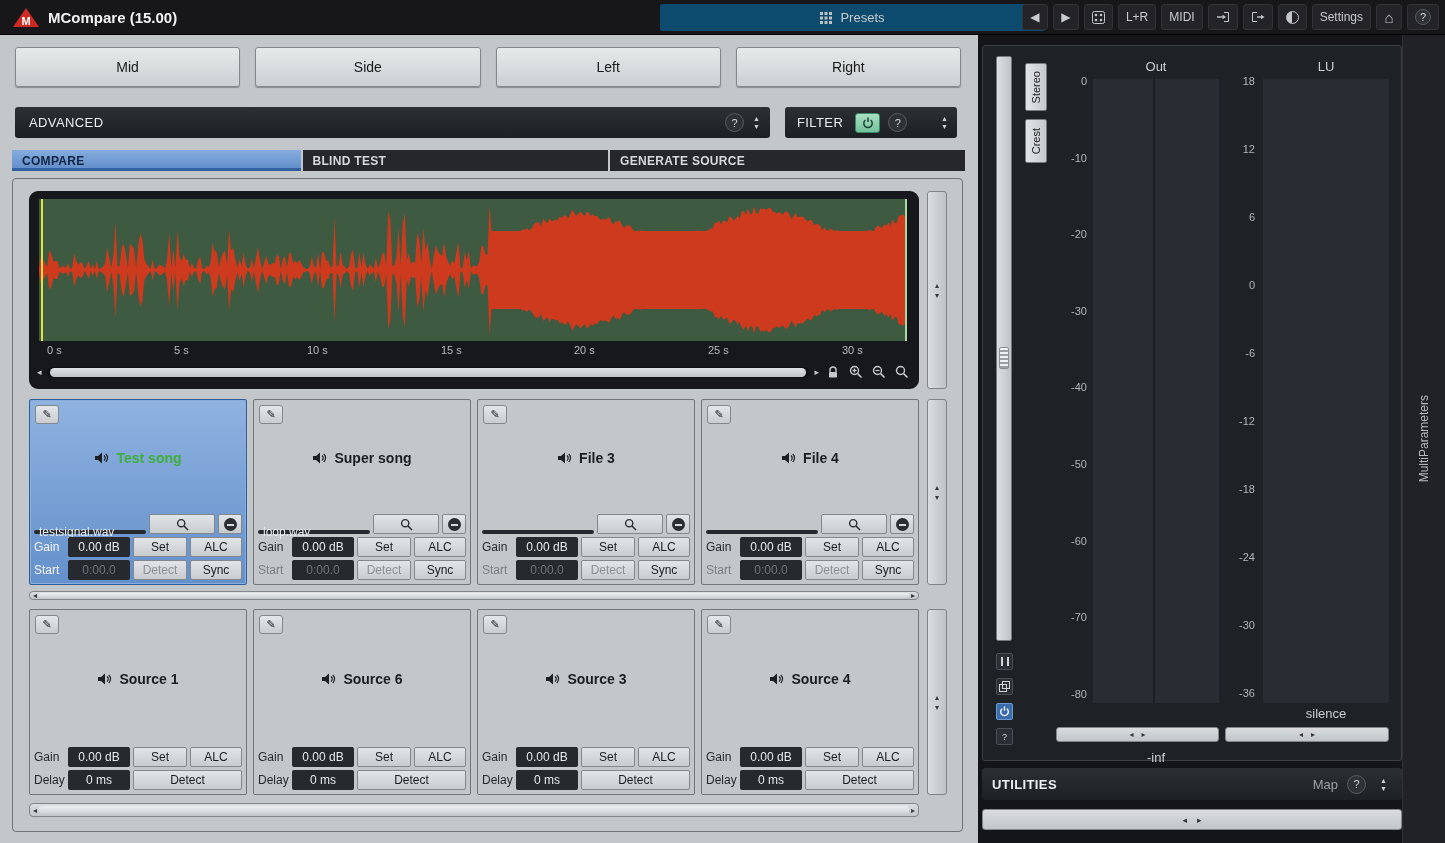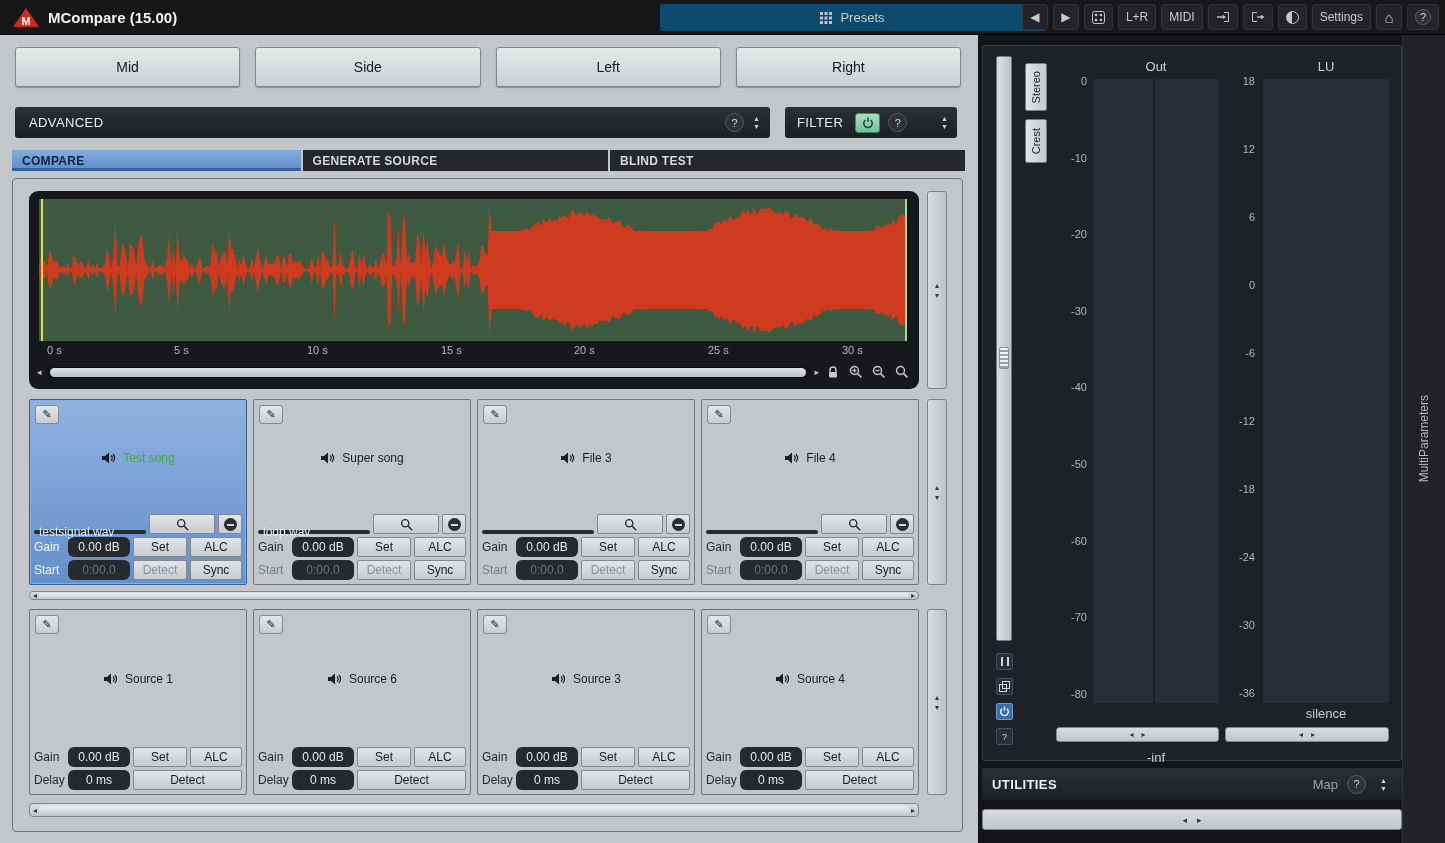--- a/index.html
+++ b/index.html
@@ -52,31 +52,31 @@
 
 .vscroll{position:absolute;left:914px;width:20px;background:linear-gradient(90deg,#dadddf,#bfc3c5);border:1px solid #7f8488;border-radius:3px;display:flex;flex-direction:column;align-items:center;justify-content:center;gap:1px;font-size:8px;color:#36393c;cursor:pointer;}
 .hscroll{position:absolute;left:16px;width:890px;background:linear-gradient(#dcdfe1,#c2c6c8);border:1px solid #82878b;border-radius:4px;display:flex;align-items:center;padding:0 3px;gap:2px;font-size:8px;color:#36393c;cursor:pointer;}
 .hthumb{flex:1;height:60%;background:linear-gradient(#eef0f1,#ccd0d2);border-radius:3px;}
 
 
 .slot{position:absolute;width:218px;height:186px;background:#c3c7c9;border:1px solid #70767a;border-radius:2px;padding:4px;display:flex;flex-direction:column;}
 .slot.sel{background:linear-gradient(#8fb2e0,var(--selected-slot-blue,#6490cb));border:1px solid #2d5f9f;box-shadow:inset 0 0 0 1px #89aedd;}
 .pencil{position:absolute;left:5px;top:5px;width:24px;height:19px;background:linear-gradient(#e4e7e9,#c9cdcf);border:1px solid #82888c;border-radius:3px;display:flex;align-items:center;justify-content:center;font-size:11px;color:#232527;cursor:pointer;}
 .slotname{flex:1;display:flex;align-items:center;justify-content:center;gap:7px;}
-.nm{font-size:12px;font-weight:normal;color:#1b1d1f;}
+.nm{font-size:14px;font-weight:bold;color:#1b1d1f;}
 .sel .nm{color:var(--song-name-green,#3fae3c);}
 .srow{display:flex;gap:3px;height:20px;margin-top:3px;flex:none;}
 .lab{width:31px;flex:none;font-size:12px;color:#26292c;display:flex;align-items:center;}
 .sel .lab{color:#f4f7fa;}
 .fieldd{background:#26292d;border-radius:2px;color:#e9ebed;font-size:12px;display:flex;align-items:center;justify-content:center;}
 .fieldd.dim{color:#6f7478;}
 .fieldd.file{flex:1;justify-content:flex-start;padding-left:5px;margin-top:16px;}
 .sbtn{background:linear-gradient(#e2e5e7,#c8ccce);border:1px solid #82888c;border-radius:2px;font-size:12px;color:#1a1c1e;display:flex;align-items:center;justify-content:center;cursor:pointer;}
 .sbtn.dim{color:#8d9296;}
-.w62{width:62px;flex:none;border-radius:6px;}
+.w62{width:62px;flex:none;}
 .w54{width:54px;flex:none;}
 .grow{flex:1;}
 .w66{width:66px;flex:none;}
 .w24{width:24px;flex:none;}
 .minusc{width:13px;height:13px;border-radius:50%;background:#2a2d31;position:relative;}
 .minusc::after{content:"";position:absolute;left:3px;right:3px;top:6px;height:2px;background:#d8dbdd;}
 
 
 .rpanel{position:absolute;left:978px;top:35px;width:467px;height:808px;background:#141519;}
 .mpanel{position:absolute;left:4px;top:10px;width:420px;height:716px;background:#1e2126;border:1px solid #3c4046;border-radius:3px;}
@@ -206,22 +206,22 @@
       </span>
       <span class="helpc" style="margin-left:8px;">?</span>
       <span class="spin" style="margin-left:auto;margin-right:4px;">
         <span>▲</span>
         <span>▼</span>
       </span>
     </div>
 
     <div class="tabs">
       <div class="tab active">COMPARE</div>
+      <div class="tab">BLIND TEST</div>
       <div class="tab">GENERATE SOURCE</div>
-      <div class="tab">BLIND TEST</div>
     </div>
 
     <div class="content">
 
       <div class="wavebox">
         <div class="wavearea">
           <svg width="868" height="142" viewBox="0 0 868 142" preserveAspectRatio="none">
               <path d="M0,71 L0.0,68.8 L2.1,55.5 L4.1,61.3 L6.2,64.2 L8.3,67.6 L10.3,51.5 L12.4,54.4 L14.5,62.7 L16.5,62.1 L18.6,62.1 L20.7,69.5 L22.7,67.4 L24.8,67.2 L26.9,69.1 L28.9,64.0 L31.0,69.5 L33.1,68.9 L35.1,54.4 L37.2,61.4 L39.3,65.8 L41.3,63.4 L43.4,63.6 L45.5,69.9 L47.5,66.7 L49.6,62.0 L51.7,69.9 L53.7,64.7 L55.8,69.9 L57.9,62.2 L59.9,69.9 L62.0,69.3 L64.1,67.2 L66.1,65.0 L68.2,48.4 L70.3,58.7 L72.3,68.9 L74.4,55.8 L76.5,23.1 L78.5,67.2 L80.6,66.9 L82.7,48.6 L84.7,44.5 L86.8,55.3 L88.9,69.0 L90.9,45.0 L93.0,46.5 L95.1,50.2 L97.1,68.9 L99.2,46.9 L101.3,34.7 L103.3,39.7 L105.4,60.8 L107.5,64.7 L109.5,67.6 L111.6,69.9 L113.7,60.7 L115.7,69.4 L117.8,69.0 L119.9,65.8 L121.9,66.1 L124.0,67.2 L126.1,69.4 L128.1,59.6 L130.2,34.0 L132.3,68.2 L134.3,50.0 L136.4,68.7 L138.5,30.8 L140.5,57.8 L142.6,62.6 L144.7,54.7 L146.7,60.9 L148.8,60.3 L150.9,68.9 L152.9,63.4 L155.0,68.9 L157.1,69.6 L159.1,61.5 L161.2,57.6 L163.3,69.3 L165.3,69.9 L167.4,66.5 L169.5,68.4 L171.5,64.0 L173.6,43.9 L175.7,52.3 L177.7,52.6 L179.8,68.0 L181.9,59.6 L183.9,54.0 L186.0,51.8 L188.1,65.4 L190.1,30.2 L192.2,51.7 L194.3,49.1 L196.3,60.1 L198.4,68.4 L200.5,60.1 L202.5,67.2 L204.6,53.6 L206.7,65.2 L208.7,69.9 L210.8,68.4 L212.9,58.7 L214.9,69.7 L217.0,57.8 L219.1,48.3 L221.1,61.5 L223.2,69.9 L225.3,63.3 L227.3,56.7 L229.4,65.1 L231.5,65.7 L233.5,64.0 L235.6,64.2 L237.7,55.7 L239.7,57.1 L241.8,69.9 L243.9,59.6 L245.9,57.3 L248.0,68.6 L250.1,54.2 L252.1,54.2 L254.2,64.5 L256.3,61.5 L258.3,64.2 L260.4,60.8 L262.5,64.4 L264.5,68.6 L266.6,69.5 L268.7,69.9 L270.7,67.7 L272.8,56.9 L274.9,67.3 L276.9,68.7 L279.0,54.5 L281.1,69.9 L283.1,52.3 L285.2,53.8 L287.3,61.4 L289.3,62.1 L291.4,67.9 L293.5,67.7 L295.5,18.0 L297.6,67.9 L299.7,65.6 L301.7,52.6 L303.8,65.9 L305.9,68.0 L307.9,69.9 L310.0,67.4 L312.1,54.8 L314.1,50.6 L316.2,69.1 L318.3,69.5 L320.3,52.7 L322.4,68.0 L324.5,53.8 L326.5,65.0 L328.6,69.9 L330.7,65.1 L332.7,67.5 L334.8,69.6 L336.9,58.8 L338.9,69.3 L341.0,64.6 L343.1,54.9 L345.1,53.6 L347.2,66.8 L349.3,12.0 L351.3,20.0 L353.4,66.9 L355.5,66.0 L357.5,57.3 L359.6,28.5 L361.7,67.1 L363.7,24.5 L365.8,14.2 L367.9,61.6 L369.9,53.9 L372.0,64.7 L374.1,62.7 L376.1,63.8 L378.2,33.7 L380.3,40.2 L382.3,63.9 L384.4,28.7 L386.5,51.3 L388.5,43.1 L390.6,59.3 L392.7,69.9 L394.7,57.5 L396.8,46.2 L398.9,51.9 L400.9,55.5 L403.0,56.9 L405.1,43.4 L407.1,56.4 L409.2,63.1 L411.3,66.6 L413.3,61.5 L415.4,64.4 L417.5,52.3 L419.5,43.3 L421.6,69.6 L423.7,68.2 L425.7,52.5 L427.8,61.2 L429.9,51.9 L431.9,69.7 L434.0,66.3 L436.1,67.1 L438.1,67.2 L440.2,63.0 L442.3,47.3 L444.3,47.1 L446.4,55.5 L448.5,55.7 L450.5,6.2 L452.6,31.9 L454.7,31.9 L456.7,31.9 L458.8,31.9 L460.9,31.9 L462.9,31.9 L465.0,31.9 L467.1,31.9 L469.1,31.9 L471.2,31.9 L473.3,31.9 L475.3,31.9 L477.4,31.9 L479.5,31.9 L481.5,31.9 L483.6,30.4 L485.7,31.1 L487.7,28.9 L489.8,31.2 L491.9,30.2 L493.9,27.3 L496.0,23.9 L498.1,23.3 L500.1,23.5 L502.2,27.2 L504.3,19.9 L506.3,22.0 L508.4,24.0 L510.5,19.1 L512.5,22.2 L514.6,21.7 L516.7,20.5 L518.7,21.3 L520.8,17.2 L522.9,19.0 L524.9,16.5 L527.0,16.4 L529.1,19.5 L531.1,16.1 L533.2,10.6 L535.3,13.8 L537.3,16.9 L539.4,14.7 L541.5,12.5 L543.5,15.0 L545.6,17.3 L547.7,12.5 L549.7,13.8 L551.8,16.9 L553.9,15.2 L555.9,17.3 L558.0,16.8 L560.1,19.7 L562.1,20.8 L564.2,19.7 L566.3,20.4 L568.3,19.6 L570.4,18.0 L572.5,23.5 L574.5,25.2 L576.6,22.2 L578.7,22.7 L580.7,21.0 L582.8,25.7 L584.9,29.1 L586.9,26.8 L589.0,26.2 L591.1,26.5 L593.1,29.4 L595.2,31.9 L597.3,31.9 L599.3,31.7 L601.4,31.3 L603.5,31.9 L605.5,31.9 L607.6,31.9 L609.7,31.9 L611.7,31.9 L613.8,31.9 L615.9,31.9 L617.9,31.9 L620.0,31.9 L622.1,31.9 L624.1,31.9 L626.2,31.9 L628.3,31.9 L630.3,31.9 L632.4,31.9 L634.5,31.9 L636.5,31.9 L638.6,31.9 L640.7,31.9 L642.7,31.9 L644.8,31.9 L646.9,31.9 L648.9,31.9 L651.0,31.9 L653.1,31.9 L655.1,31.9 L657.2,31.9 L659.3,31.6 L661.3,31.9 L663.4,31.9 L665.5,31.9 L667.5,31.9 L669.6,30.7 L671.7,29.4 L673.7,29.5 L675.8,23.8 L677.9,23.8 L679.9,21.4 L682.0,25.4 L684.1,21.4 L686.1,22.0 L688.2,23.2 L690.3,17.4 L692.3,17.9 L694.4,21.2 L696.5,20.2 L698.5,16.8 L700.6,19.0 L702.7,13.2 L704.7,11.5 L706.8,15.4 L708.9,9.5 L710.9,14.4 L713.0,15.2 L715.1,7.6 L717.1,14.4 L719.2,14.5 L721.3,9.3 L723.3,10.2 L725.4,9.4 L727.5,11.2 L729.5,8.8 L731.6,8.9 L733.7,12.6 L735.7,13.1 L737.8,14.8 L739.9,13.0 L741.9,14.6 L744.0,15.5 L746.1,12.4 L748.1,12.4 L750.2,14.9 L752.3,19.9 L754.3,17.7 L756.4,13.7 L758.5,17.8 L760.5,18.0 L762.6,17.5 L764.7,18.0 L766.7,20.8 L768.8,22.5 L770.9,20.8 L772.9,21.2 L775.0,26.3 L777.1,24.4 L779.1,25.5 L781.2,26.2 L783.3,31.2 L785.3,28.5 L787.4,31.0 L789.5,31.5 L791.5,29.6 L793.6,31.0 L795.7,31.9 L797.7,31.0 L799.8,31.9 L801.9,31.9 L803.9,31.9 L806.0,31.9 L808.1,31.9 L810.1,31.9 L812.2,31.9 L814.3,31.9 L816.3,31.9 L818.4,31.9 L820.5,31.9 L822.5,31.9 L824.6,31.9 L826.7,31.8 L828.7,31.9 L830.8,30.7 L832.9,31.9 L834.9,31.9 L837.0,28.1 L839.1,26.4 L841.1,28.1 L843.2,28.9 L845.3,25.0 L847.3,26.9 L849.4,23.2 L851.5,27.0 L853.5,20.3 L855.6,24.0 L857.7,23.9 L859.7,16.8 L861.8,16.5 L863.9,15.3 L865.9,17.6 L868.0,20.0 L868.0,122.0 L865.9,124.4 L863.9,126.7 L861.8,125.5 L859.7,125.2 L857.7,118.1 L855.6,118.0 L853.5,121.7 L851.5,115.0 L849.4,118.8 L847.3,115.1 L845.3,117.0 L843.2,113.1 L841.1,113.9 L839.1,115.6 L837.0,113.9 L834.9,110.1 L832.9,110.1 L830.8,111.3 L828.7,110.1 L826.7,110.2 L824.6,110.1 L822.5,110.1 L820.5,110.1 L818.4,110.1 L816.3,110.1 L814.3,110.1 L812.2,110.1 L810.1,110.1 L808.1,110.1 L806.0,110.1 L803.9,110.1 L801.9,110.1 L799.8,110.1 L797.7,111.0 L795.7,110.1 L793.6,111.0 L791.5,112.4 L789.5,110.5 L787.4,111.0 L785.3,113.5 L783.3,110.8 L781.2,115.8 L779.1,116.5 L777.1,117.6 L775.0,115.7 L772.9,120.8 L770.9,121.2 L768.8,119.5 L766.7,121.2 L764.7,124.0 L762.6,124.5 L760.5,124.0 L758.5,124.2 L756.4,128.3 L754.3,124.3 L752.3,122.1 L750.2,127.1 L748.1,129.6 L746.1,129.6 L744.0,126.5 L741.9,127.4 L739.9,129.0 L737.8,127.2 L735.7,128.9 L733.7,129.4 L731.6,133.1 L729.5,133.2 L727.5,130.8 L725.4,132.6 L723.3,131.8 L721.3,132.7 L719.2,127.5 L717.1,127.6 L715.1,134.4 L713.0,126.8 L710.9,127.6 L708.9,132.5 L706.8,126.6 L704.7,130.5 L702.7,128.8 L700.6,123.0 L698.5,125.2 L696.5,121.8 L694.4,120.8 L692.3,124.1 L690.3,124.6 L688.2,118.8 L686.1,120.0 L684.1,120.6 L682.0,116.6 L679.9,120.6 L677.9,118.2 L675.8,118.2 L673.7,112.5 L671.7,112.6 L669.6,111.3 L667.5,110.1 L665.5,110.1 L663.4,110.1 L661.3,110.1 L659.3,110.4 L657.2,110.1 L655.1,110.1 L653.1,110.1 L651.0,110.1 L648.9,110.1 L646.9,110.1 L644.8,110.1 L642.7,110.1 L640.7,110.1 L638.6,110.1 L636.5,110.1 L634.5,110.1 L632.4,110.1 L630.3,110.1 L628.3,110.1 L626.2,110.1 L624.1,110.1 L622.1,110.1 L620.0,110.1 L617.9,110.1 L615.9,110.1 L613.8,110.1 L611.7,110.1 L609.7,110.1 L607.6,110.1 L605.5,110.1 L603.5,110.1 L601.4,110.7 L599.3,110.3 L597.3,110.1 L595.2,110.1 L593.1,112.6 L591.1,115.5 L589.0,115.8 L586.9,115.2 L584.9,112.9 L582.8,116.3 L580.7,121.0 L578.7,119.3 L576.6,119.8 L574.5,116.8 L572.5,118.5 L570.4,124.0 L568.3,122.4 L566.3,121.6 L564.2,122.3 L562.1,121.2 L560.1,122.3 L558.0,125.2 L555.9,124.7 L553.9,126.8 L551.8,125.1 L549.7,128.2 L547.7,129.5 L545.6,124.7 L543.5,127.0 L541.5,129.5 L539.4,127.3 L537.3,125.1 L535.3,128.2 L533.2,131.4 L531.1,125.9 L529.1,122.5 L527.0,125.6 L524.9,125.5 L522.9,123.0 L520.8,124.8 L518.7,120.7 L516.7,121.5 L514.6,120.3 L512.5,119.8 L510.5,122.9 L508.4,118.0 L506.3,120.0 L504.3,122.1 L502.2,114.8 L500.1,118.5 L498.1,118.7 L496.0,118.1 L493.9,114.7 L491.9,111.8 L489.8,110.8 L487.7,113.1 L485.7,110.9 L483.6,111.6 L481.5,110.1 L479.5,110.1 L477.4,110.1 L475.3,110.1 L473.3,110.1 L471.2,110.1 L469.1,110.1 L467.1,110.1 L465.0,110.1 L462.9,110.1 L460.9,110.1 L458.8,110.1 L456.7,110.1 L454.7,110.1 L452.6,110.1 L450.5,135.8 L448.5,86.3 L446.4,86.5 L444.3,94.9 L442.3,94.7 L440.2,79.0 L438.1,74.8 L436.1,74.9 L434.0,75.7 L431.9,72.3 L429.9,90.1 L427.8,80.8 L425.7,89.5 L423.7,73.8 L421.6,72.4 L419.5,98.7 L417.5,89.7 L415.4,77.6 L413.3,80.5 L411.3,75.4 L409.2,78.9 L407.1,85.6 L405.1,98.6 L403.0,85.1 L400.9,86.5 L398.9,90.1 L396.8,95.8 L394.7,84.5 L392.7,72.1 L390.6,82.7 L388.5,98.9 L386.5,90.7 L384.4,113.3 L382.3,78.1 L380.3,101.8 L378.2,108.3 L376.1,78.2 L374.1,79.3 L372.0,77.3 L369.9,88.1 L367.9,80.4 L365.8,127.8 L363.7,117.5 L361.7,74.9 L359.6,113.5 L357.5,84.7 L355.5,76.0 L353.4,75.1 L351.3,122.0 L349.3,130.0 L347.2,75.2 L345.1,88.4 L343.1,87.1 L341.0,77.4 L338.9,72.7 L336.9,83.2 L334.8,72.4 L332.7,74.5 L330.7,76.9 L328.6,72.1 L326.5,77.0 L324.5,88.2 L322.4,74.0 L320.3,89.3 L318.3,72.5 L316.2,72.9 L314.1,91.4 L312.1,87.2 L310.0,74.6 L307.9,72.1 L305.9,74.0 L303.8,76.1 L301.7,89.4 L299.7,76.4 L297.6,74.1 L295.5,124.0 L293.5,74.3 L291.4,74.1 L289.3,79.9 L287.3,80.6 L285.2,88.2 L283.1,89.7 L281.1,72.1 L279.0,87.5 L276.9,73.3 L274.9,74.7 L272.8,85.1 L270.7,74.3 L268.7,72.1 L266.6,72.5 L264.5,73.4 L262.5,77.6 L260.4,81.2 L258.3,77.8 L256.3,80.5 L254.2,77.5 L252.1,87.8 L250.1,87.8 L248.0,73.4 L245.9,84.7 L243.9,82.4 L241.8,72.1 L239.7,84.9 L237.7,86.3 L235.6,77.8 L233.5,78.0 L231.5,76.3 L229.4,76.9 L227.3,85.3 L225.3,78.7 L223.2,72.1 L221.1,80.5 L219.1,93.7 L217.0,84.2 L214.9,72.3 L212.9,83.3 L210.8,73.6 L208.7,72.1 L206.7,76.8 L204.6,88.4 L202.5,74.8 L200.5,81.9 L198.4,73.6 L196.3,81.9 L194.3,92.9 L192.2,90.3 L190.1,111.8 L188.1,76.6 L186.0,90.2 L183.9,88.0 L181.9,82.4 L179.8,74.0 L177.7,89.4 L175.7,89.7 L173.6,98.1 L171.5,78.0 L169.5,73.6 L167.4,75.5 L165.3,72.1 L163.3,72.7 L161.2,84.4 L159.1,80.5 L157.1,72.4 L155.0,73.1 L152.9,78.6 L150.9,73.1 L148.8,81.7 L146.7,81.1 L144.7,87.3 L142.6,79.4 L140.5,84.2 L138.5,111.2 L136.4,73.3 L134.3,92.0 L132.3,73.8 L130.2,108.0 L128.1,82.4 L126.1,72.6 L124.0,74.8 L121.9,75.9 L119.9,76.2 L117.8,73.0 L115.7,72.6 L113.7,81.3 L111.6,72.1 L109.5,74.4 L107.5,77.3 L105.4,81.2 L103.3,102.3 L101.3,107.3 L99.2,95.1 L97.1,73.1 L95.1,91.8 L93.0,95.5 L90.9,97.0 L88.9,73.0 L86.8,86.7 L84.7,97.5 L82.7,93.4 L80.6,75.1 L78.5,74.8 L76.5,118.9 L74.4,86.2 L72.3,73.1 L70.3,83.3 L68.2,93.6 L66.1,77.0 L64.1,74.8 L62.0,72.7 L59.9,72.1 L57.9,79.8 L55.8,72.1 L53.7,77.3 L51.7,72.1 L49.6,80.0 L47.5,75.3 L45.5,72.1 L43.4,78.4 L41.3,78.6 L39.3,76.2 L37.2,80.6 L35.1,87.6 L33.1,73.1 L31.0,72.5 L28.9,78.0 L26.9,72.9 L24.8,74.8 L22.7,74.6 L20.7,72.5 L18.6,79.9 L16.5,79.9 L14.5,79.3 L12.4,87.6 L10.3,90.5 L8.3,74.4 L6.2,77.8 L4.1,80.7 L2.1,86.5 L0.0,73.2 Z" fill="#cd3a1d"></path>
             </svg>
           <div class="cursorline"></div>

